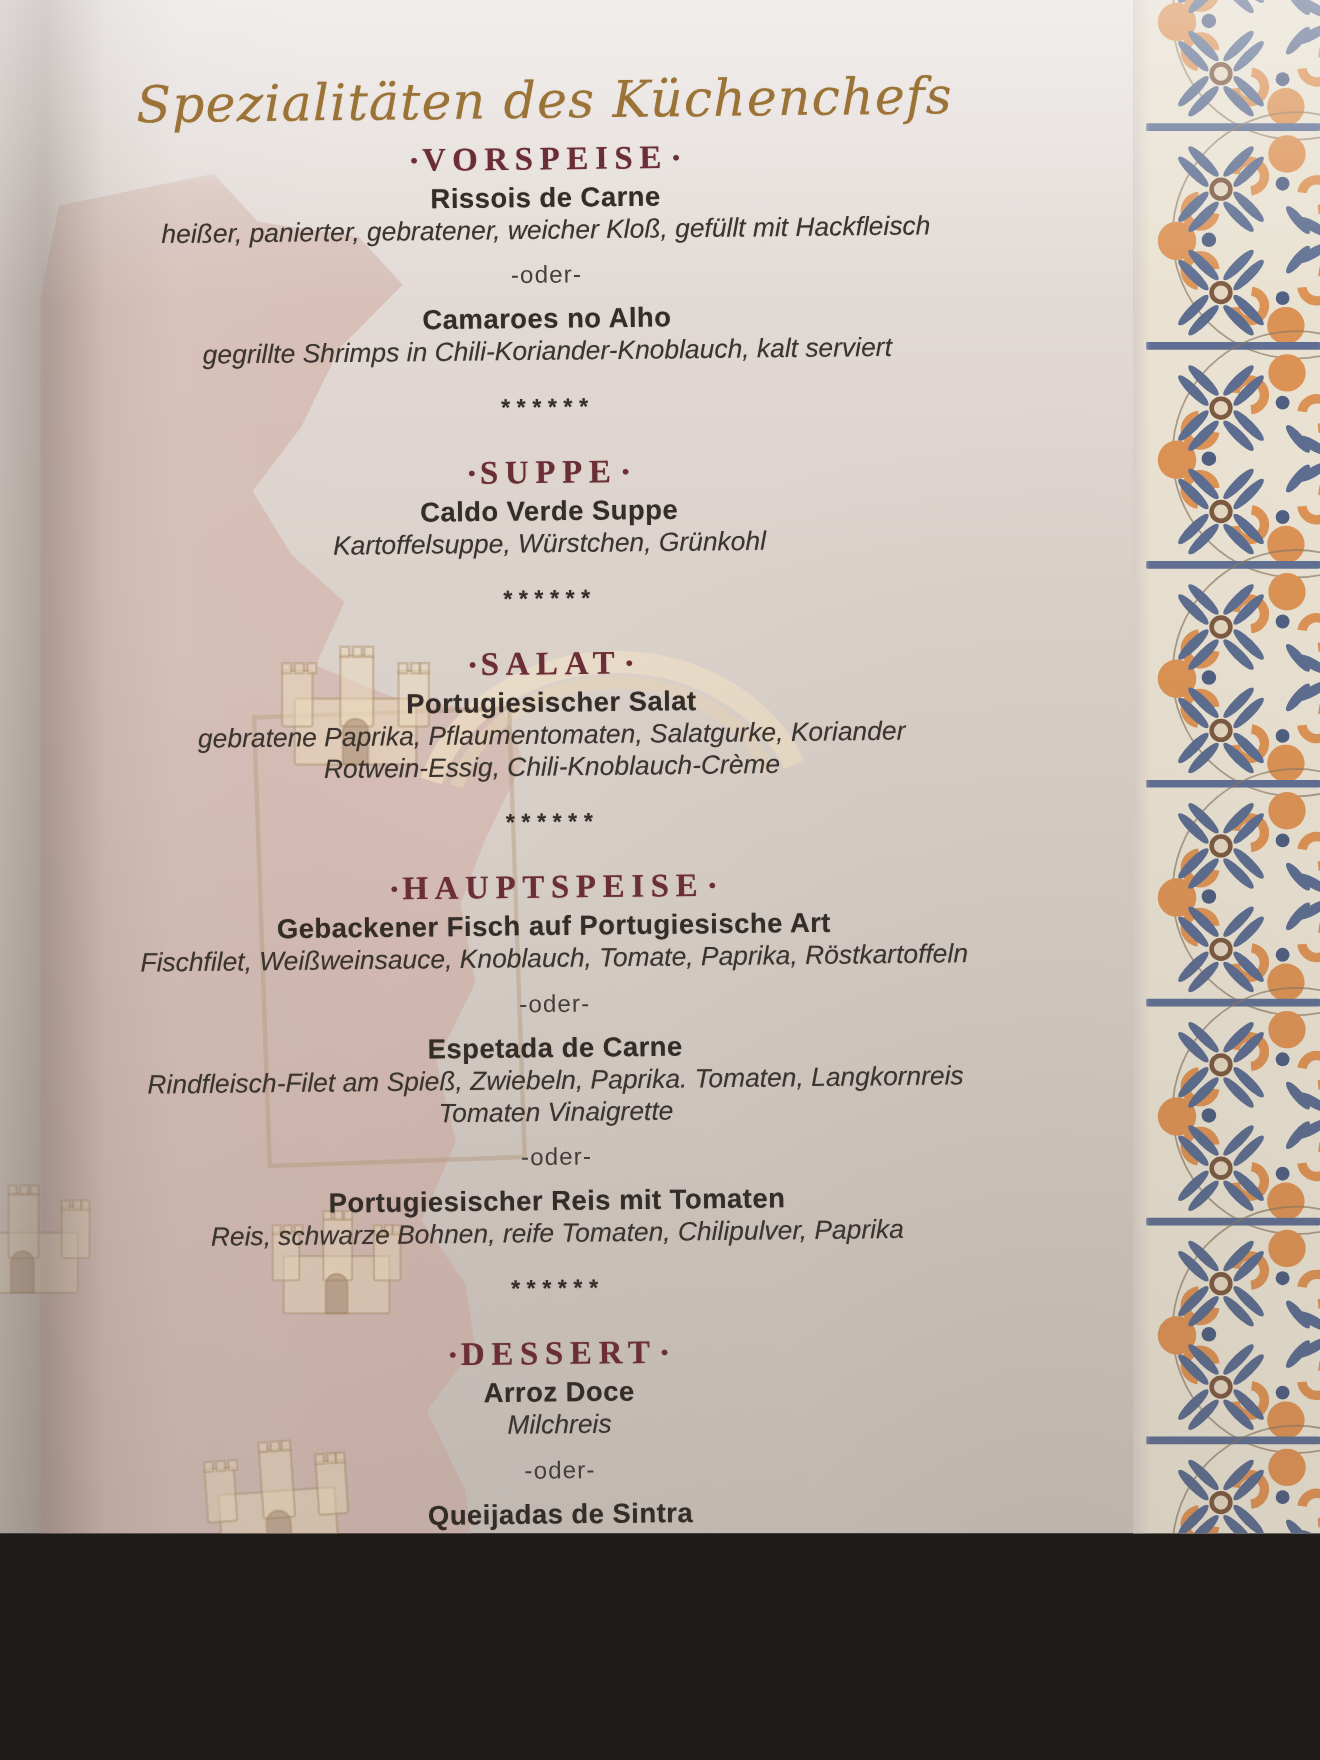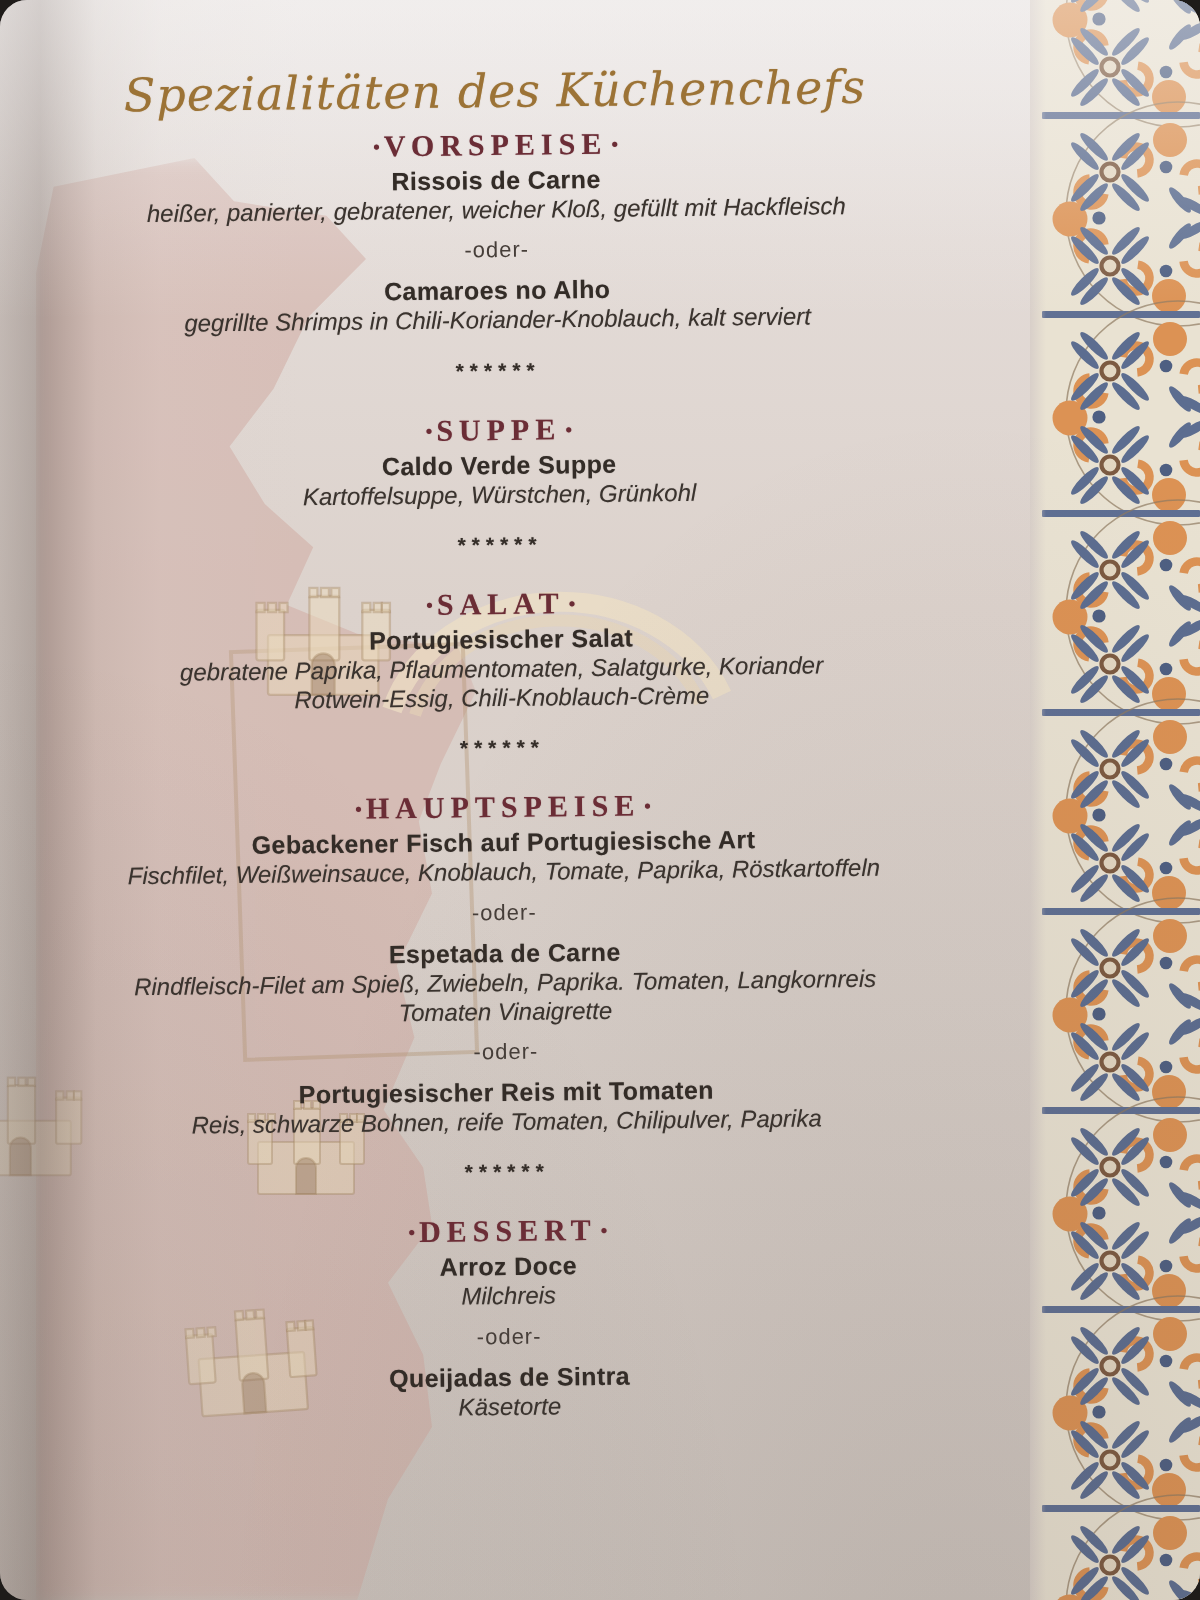--- a/index.html
+++ b/index.html
@@ -1,20 +1,19 @@
 <!DOCTYPE html>
 <html><head>
 <meta charset="utf-8">
 <style>
   html,body{margin:0;padding:0;background:#1e1b19;}
   .page{
-    position:relative;width:1200px;height:1600px;overflow:hidden;
+    position:relative;width:1200px;height:1394px;overflow:hidden;
     background:linear-gradient(180deg,#eae6e5 0%,#e3dbd7 15%,#dcd2cc 38%,#d7cec8 62%,#d2c9c3 82%,#cdc5bf 100%);
     font-family:"Liberation Sans","DejaVu Sans",sans-serif;
-    border-radius:27px;
   }
   
   .map-wm{
     position:absolute;left:36px;top:158px;width:440px;height:1442px;
     background:#d2b1a9;opacity:.62;filter:blur(7px);
     clip-path:polygon(4% 2%,36% 0%,45% 3%,66% 4%,75% 7%,62% 11%,54% 16%,44% 20%,52% 24%,63% 27%,57% 31%,73% 33%,96% 34%,100% 37%,92% 42%,87% 46%,90% 51%,82% 56%,86% 61%,79% 66%,88% 70%,90% 74%,80% 78%,88% 83%,90% 88%,80% 93%,73% 100%,0% 100%,0% 8%);
   }
   .wm-svg{position:absolute;left:0;top:0;}
   
   .tiles{position:absolute;right:0;top:0;}

